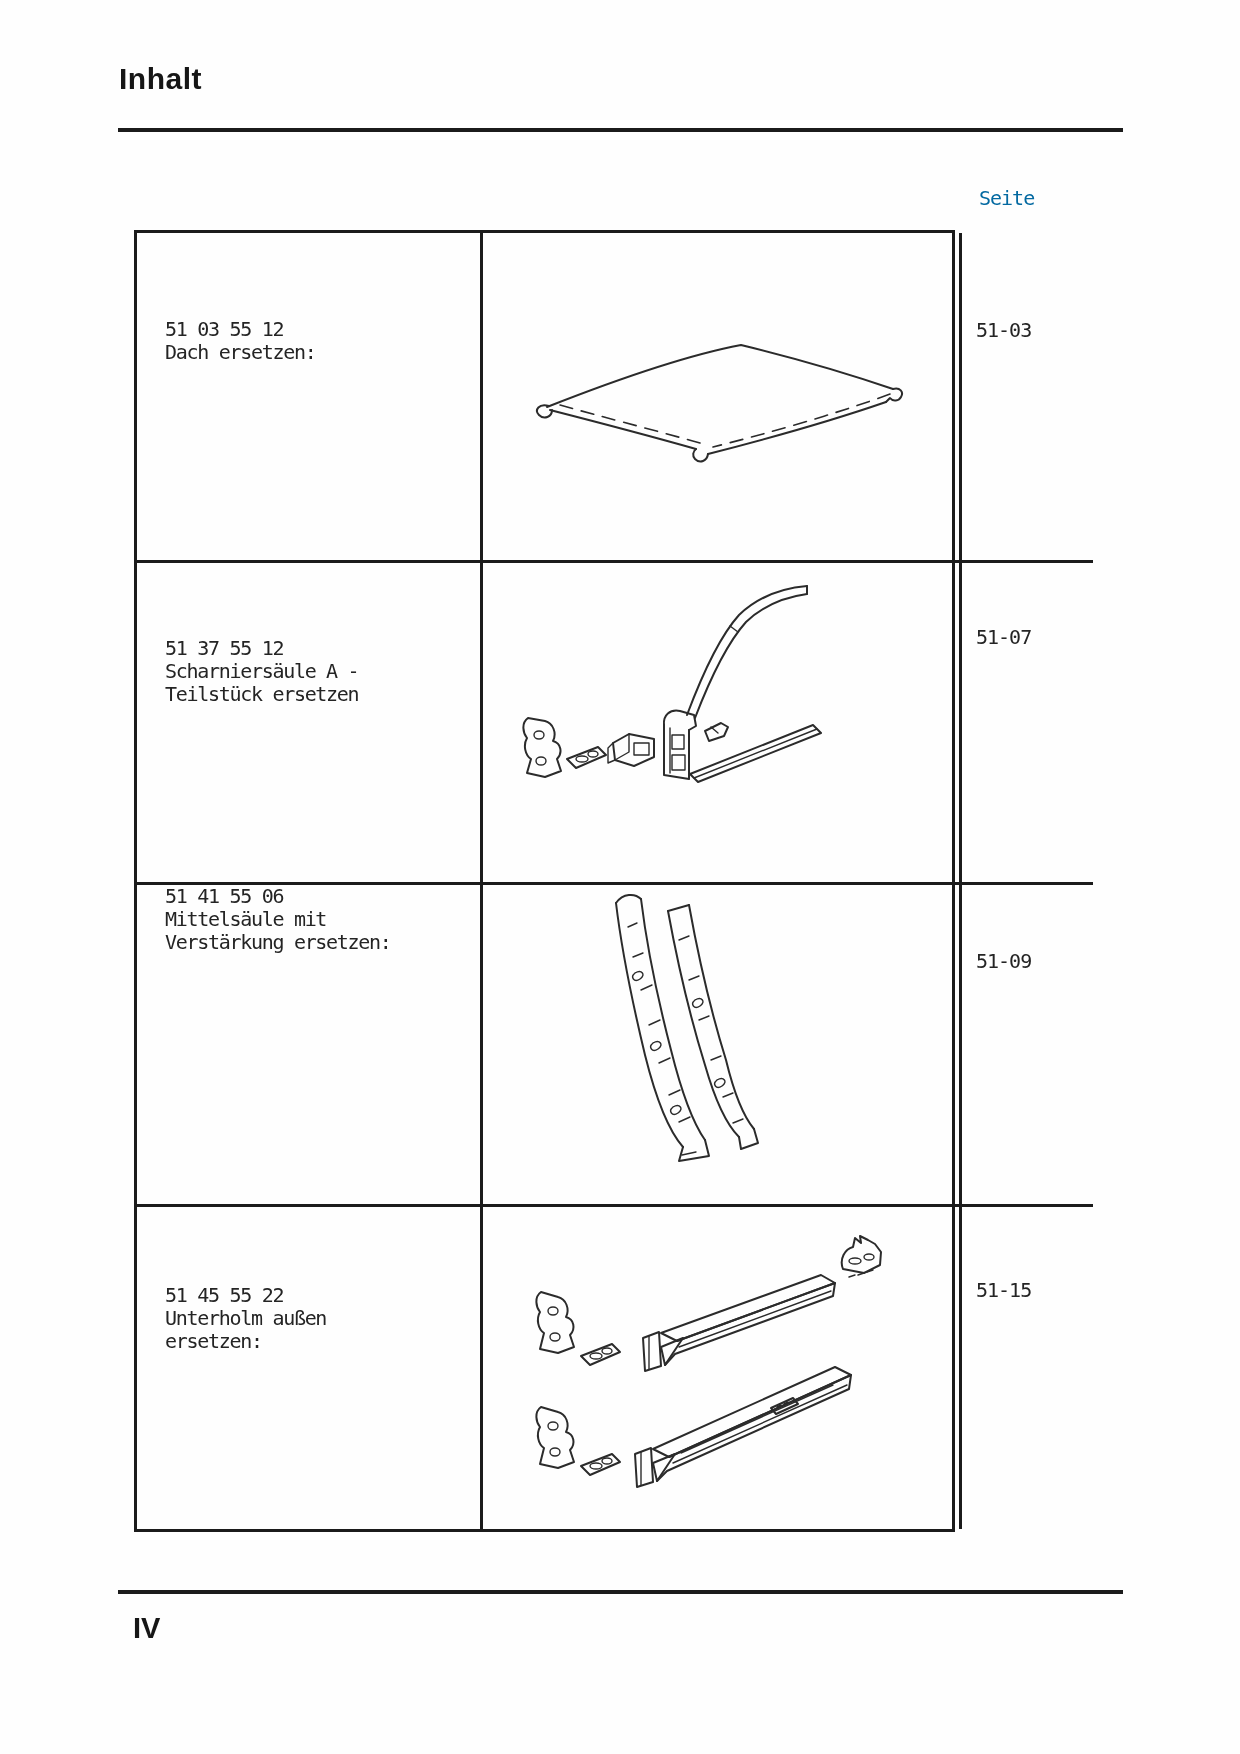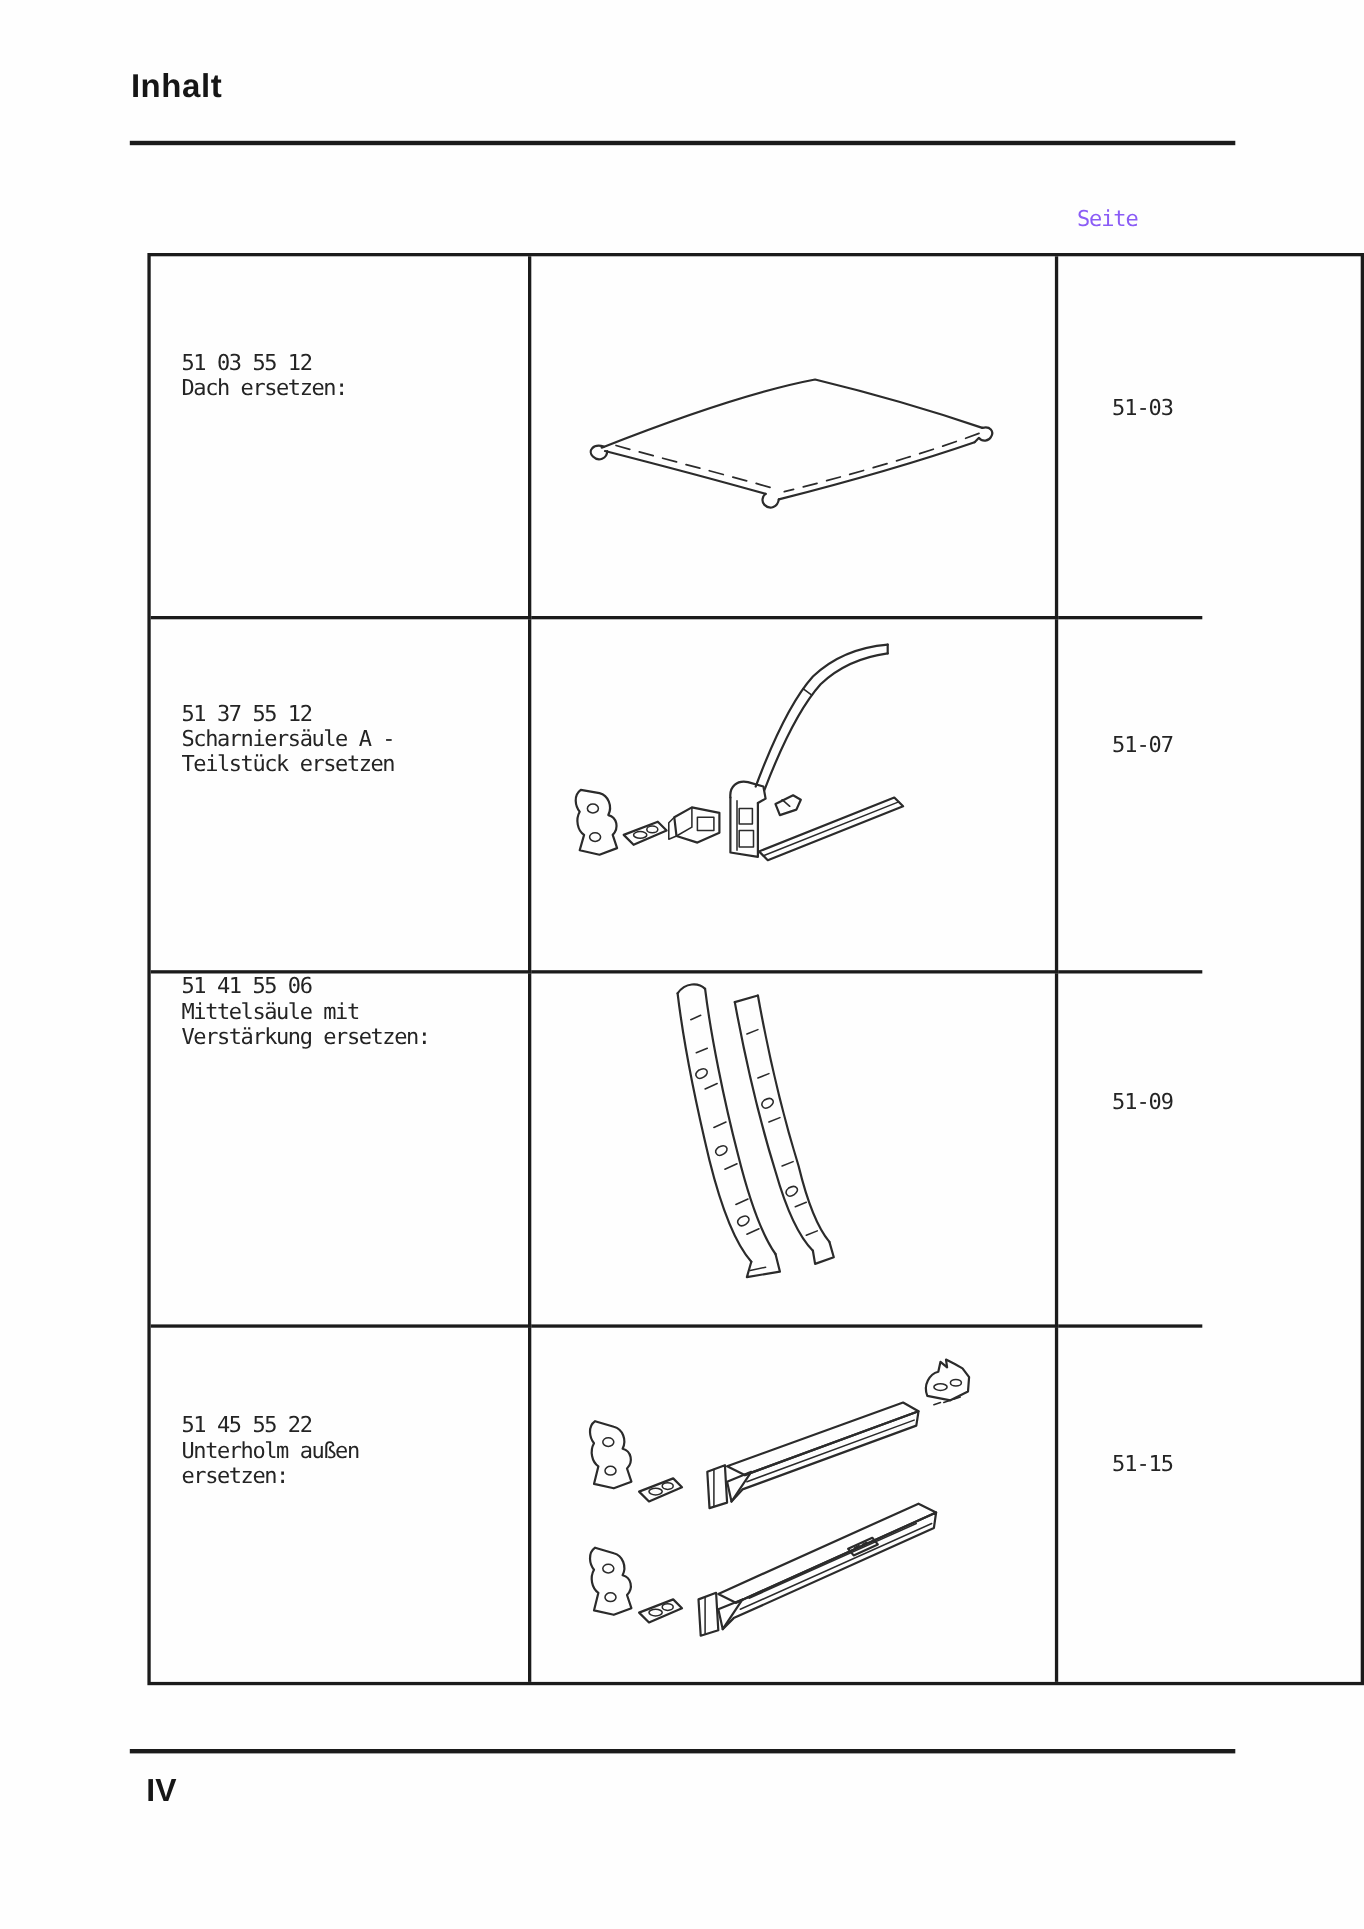--- a/index.html
+++ b/index.html
@@ -15,41 +15,41 @@
   .heading{
     position:absolute;left:119px;top:62px;
     font-family:"Liberation Sans", sans-serif;
     font-weight:bold;font-size:30px;letter-spacing:0.5px;color:#161616;
   }
   .rule{position:absolute;left:118px;width:1005px;height:4px;background:#1b1b1b;}
   .rule.top{top:128px;}
   .rule.bottom{top:1590px;}
   .seite{
     position:absolute;left:979px;top:186px;
-    font-size:20px;letter-spacing:-1px;color:#8b5cf6;
+    font-size:20px;letter-spacing:-1px;color:#0369a1;
   }
   .toc-table{
     position:absolute;left:134px;top:230px;
-    width:1106px;height:1302px;
+    width:821px;height:1302px;
     border:3px solid #1b1b1b;
     display:grid;
     grid-template-columns:346px 479px 131px;
     grid-template-rows:330px 322px 322px 322px;
     box-sizing:border-box;
     background:#fefefe;
   }
   .cell{box-sizing:border-box;position:relative;}
   .cell.cb{border-bottom:3px solid #1b1b1b;}
   .cell.cr{border-right:3px solid #1b1b1b;}
   .desc{font-size:20px;letter-spacing:-1.3px;line-height:23px;color:#242424;padding-left:28px;}
   .desc.r1{padding-top:85px;}
   .desc.r2{padding-top:74px;}
   .desc.r3{}
   .desc.r4{padding-top:77px;}
-  .pagecol{font-size:20px;letter-spacing:-1px;color:#242424;padding-left:49px;margin-top:40px;}
+  .pagecol{font-size:20px;letter-spacing:-1px;color:#242424;padding-left:14px;}
   .pagecol.r1{padding-top:85px;}
   .pagecol.r2{padding-top:62px;}
   .pagecol.r3{padding-top:64px;}
   .pagecol.r4{padding-top:71px;}
   .illus svg{position:absolute;left:0;top:0;}
   .footer-num{
     position:absolute;left:133px;top:1612px;
     font-family:"Liberation Sans", sans-serif;
     font-weight:bold;font-size:29px;color:#161616;text-align:center;
   }

